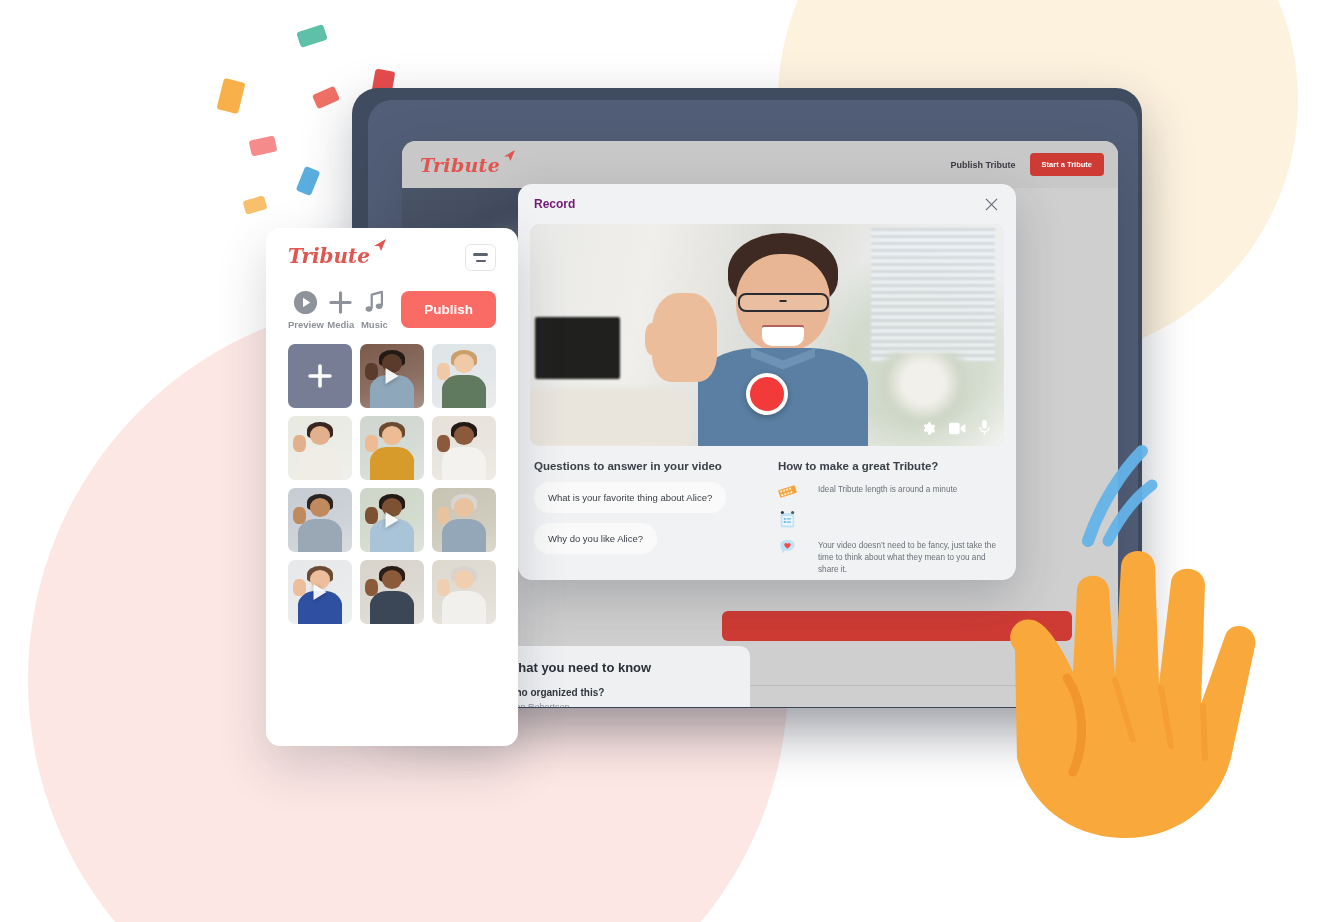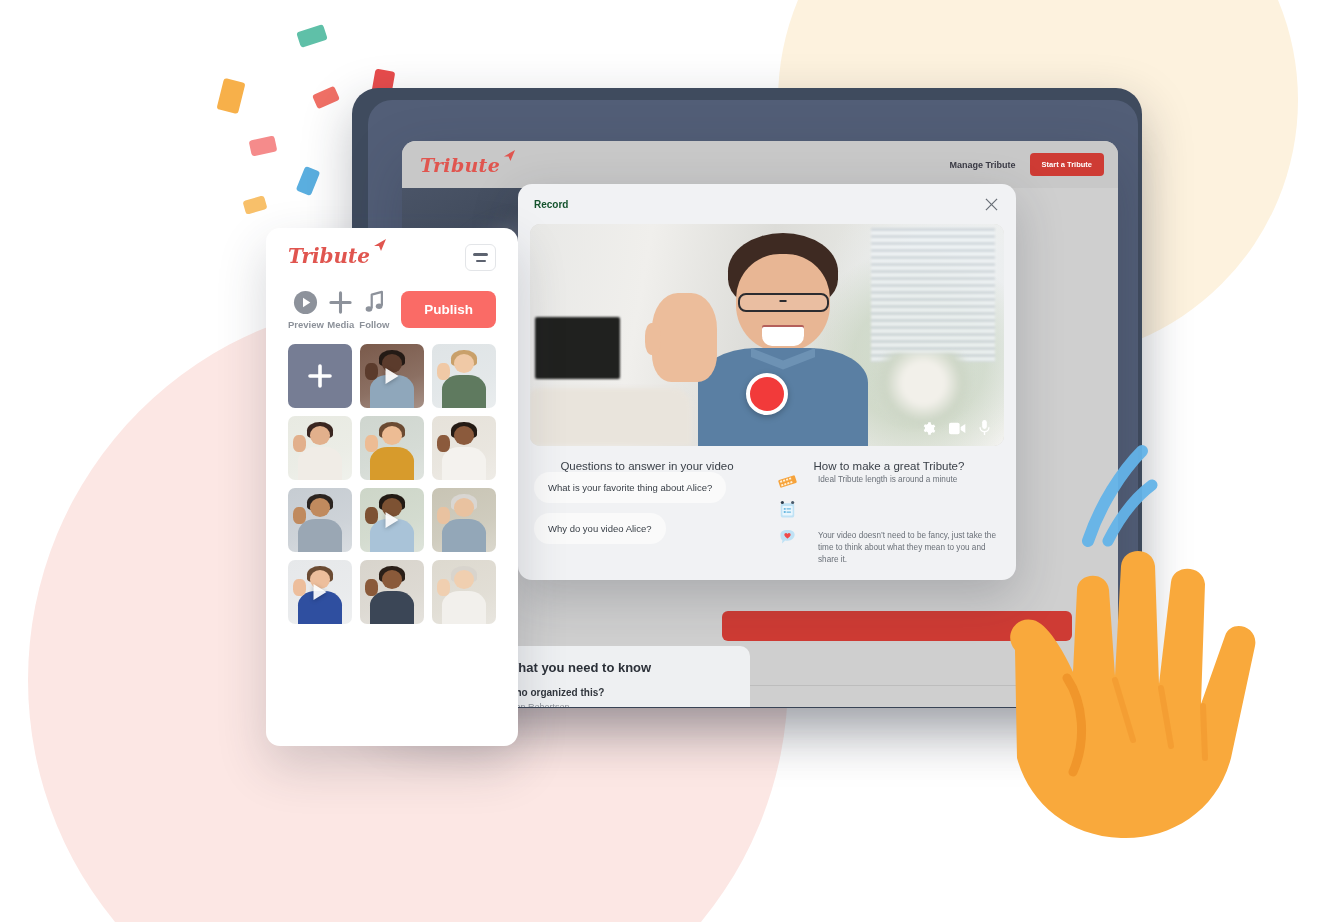--- a/index.html
+++ b/index.html
@@ -90,21 +90,21 @@
   
   .modal {
     position:absolute; left:518px; top:184px; width:498px; height:396px;
     background:#f1f2f4; border-radius:14px; overflow:hidden;
     box-shadow:0 16px 48px rgba(35,40,55,.22);
   }
   .modal-head {
     height:40px; display:flex; align-items:center; justify-content:space-between;
     padding:0 18px 0 16px;
   }
-  .modal-title { font-size:10px; font-weight:700; color:#14532d; }
+  .modal-title { font-size:12px; font-weight:700; color:#701a75; }
   .close-x { width:13px; height:13px; color:#6a7078; }
   .video-wrap {
     position:relative; margin:0 12px; height:222px; border-radius:10px; overflow:hidden;
     background:#d8d6d2;
   }
   .video-bg {
     position:absolute; inset:0;
     background:
       radial-gradient(circle at 82% 62%, rgba(190,205,180,.55) 0 16%, transparent 28%),
       radial-gradient(circle at 90% 34%, rgba(235,238,240,.8) 0 14%, transparent 30%),
@@ -181,21 +181,21 @@
     align-items:center;
   }
   .vid-controls svg { display:block; }
 
   
   .modal-cols {
     display:flex; padding:14px 16px 0 16px; gap:18px;
   }
   .col-q { width:226px; }
   .col-h { flex:1; }
-  .col-title { font-size:11.5px; color:#3a4048; font-weight:400; text-align:center;}
+  .col-title { font-size:11.5px; color:#3a4048; font-weight:700; margin-bottom:10px;}
   .chip {
     background:#fafafa; border-radius:16px; padding:10px 14px;
     font-size:9.5px; color:#3a4048; margin-bottom:10px; width:max-content;
     max-width:100%;
   }
   .tip { display:flex; gap:21px; align-items:flex-start; margin-bottom:9px; }
   .tip-ico { width:19px; height:19px; flex:0 0 19px; }
   .tip-txt { font-size:8.2px; line-height:1.45; color:#6a7078; padding-top:2px;}
 
   
@@ -284,21 +284,21 @@
 
   <div class="browser">
     <div class="browser-topbar">
       <div class="brand">
         <span>Tribute</span>
         <svg class="swoosh" viewBox="0 0 14 14">
           <path d="M1 8 L13 1 L8 13 L6 8 Z" fill="#E0554F"></path>
         </svg>
       </div>
       <div class="topbar-right">
-        <span class="manage-link">Manage Tribute</span>
+        <span class="manage-link">Publish Tribute</span>
         <button class="start-btn">Start a Tribute</button>
       </div>
     </div>
 
     <div class="browser-body">
       <div class="photo-panel">
         <div class="blurman"></div>
       </div>
 
       <div class="red-bar"></div>
@@ -351,21 +351,21 @@
           <path d="M6 13.3V17" stroke="#ffffff" stroke-width="1.5"></path>
         </svg>
       </div>
     </div>
 
     <div class="modal-cols">
       <div class="col-q">
         <div class="col-title">Questions to answer in your video</div>
         <div id="question-chips">
             <div class="chip">What is your favorite thing about Alice?</div>
-            <div class="chip">Why do you video Alice?</div>
+            <div class="chip">Why do you like Alice?</div>
           </div>
       </div>
       <div class="col-h">
         <div class="col-title">How to make a great Tribute?</div>
         <div id="howto-tips">
             <div class="tip">
               <span class="tip-ico"><svg viewBox="0 0 24 24">
                   <g transform="rotate(-18 12 12)">
                     <rect x="1" y="7" width="22" height="10" rx="1.5" fill="#F6A33B"></rect>
                     <rect x="3" y="8.4" width="2.6" height="2.4" fill="#FFF1D8"></rect>
@@ -438,21 +438,21 @@
         <div class="act-lbl">Media</div>
       </div>
       <div class="act">
         <div class="act-ico">
           <svg width="23" height="24" viewBox="0 0 24 26">
             <path d="M9 20 V5 L20 2 V17" stroke="#8d929b" stroke-width="2.4" fill="none" stroke-linejoin="round"></path>
             <ellipse cx="6" cy="20.5" rx="3.6" ry="3" fill="#8d929b"></ellipse>
             <ellipse cx="17" cy="17.5" rx="3.6" ry="3" fill="#8d929b"></ellipse>
           </svg>
         </div>
-        <div class="act-lbl">Follow</div>
+        <div class="act-lbl">Music</div>
       </div>
       <button class="publish">Publish</button>
     </div>
 
     <div class="grid" id="thumb-grid">
         <div class="cell">
           <div class="inner add-cell">
             <span class="plus">
               <svg width="30" height="30" viewBox="0 0 30 30">
                 <path d="M15 5V25M5 15H25" stroke="#ffffff" stroke-width="3.6" stroke-linecap="round"></path>

